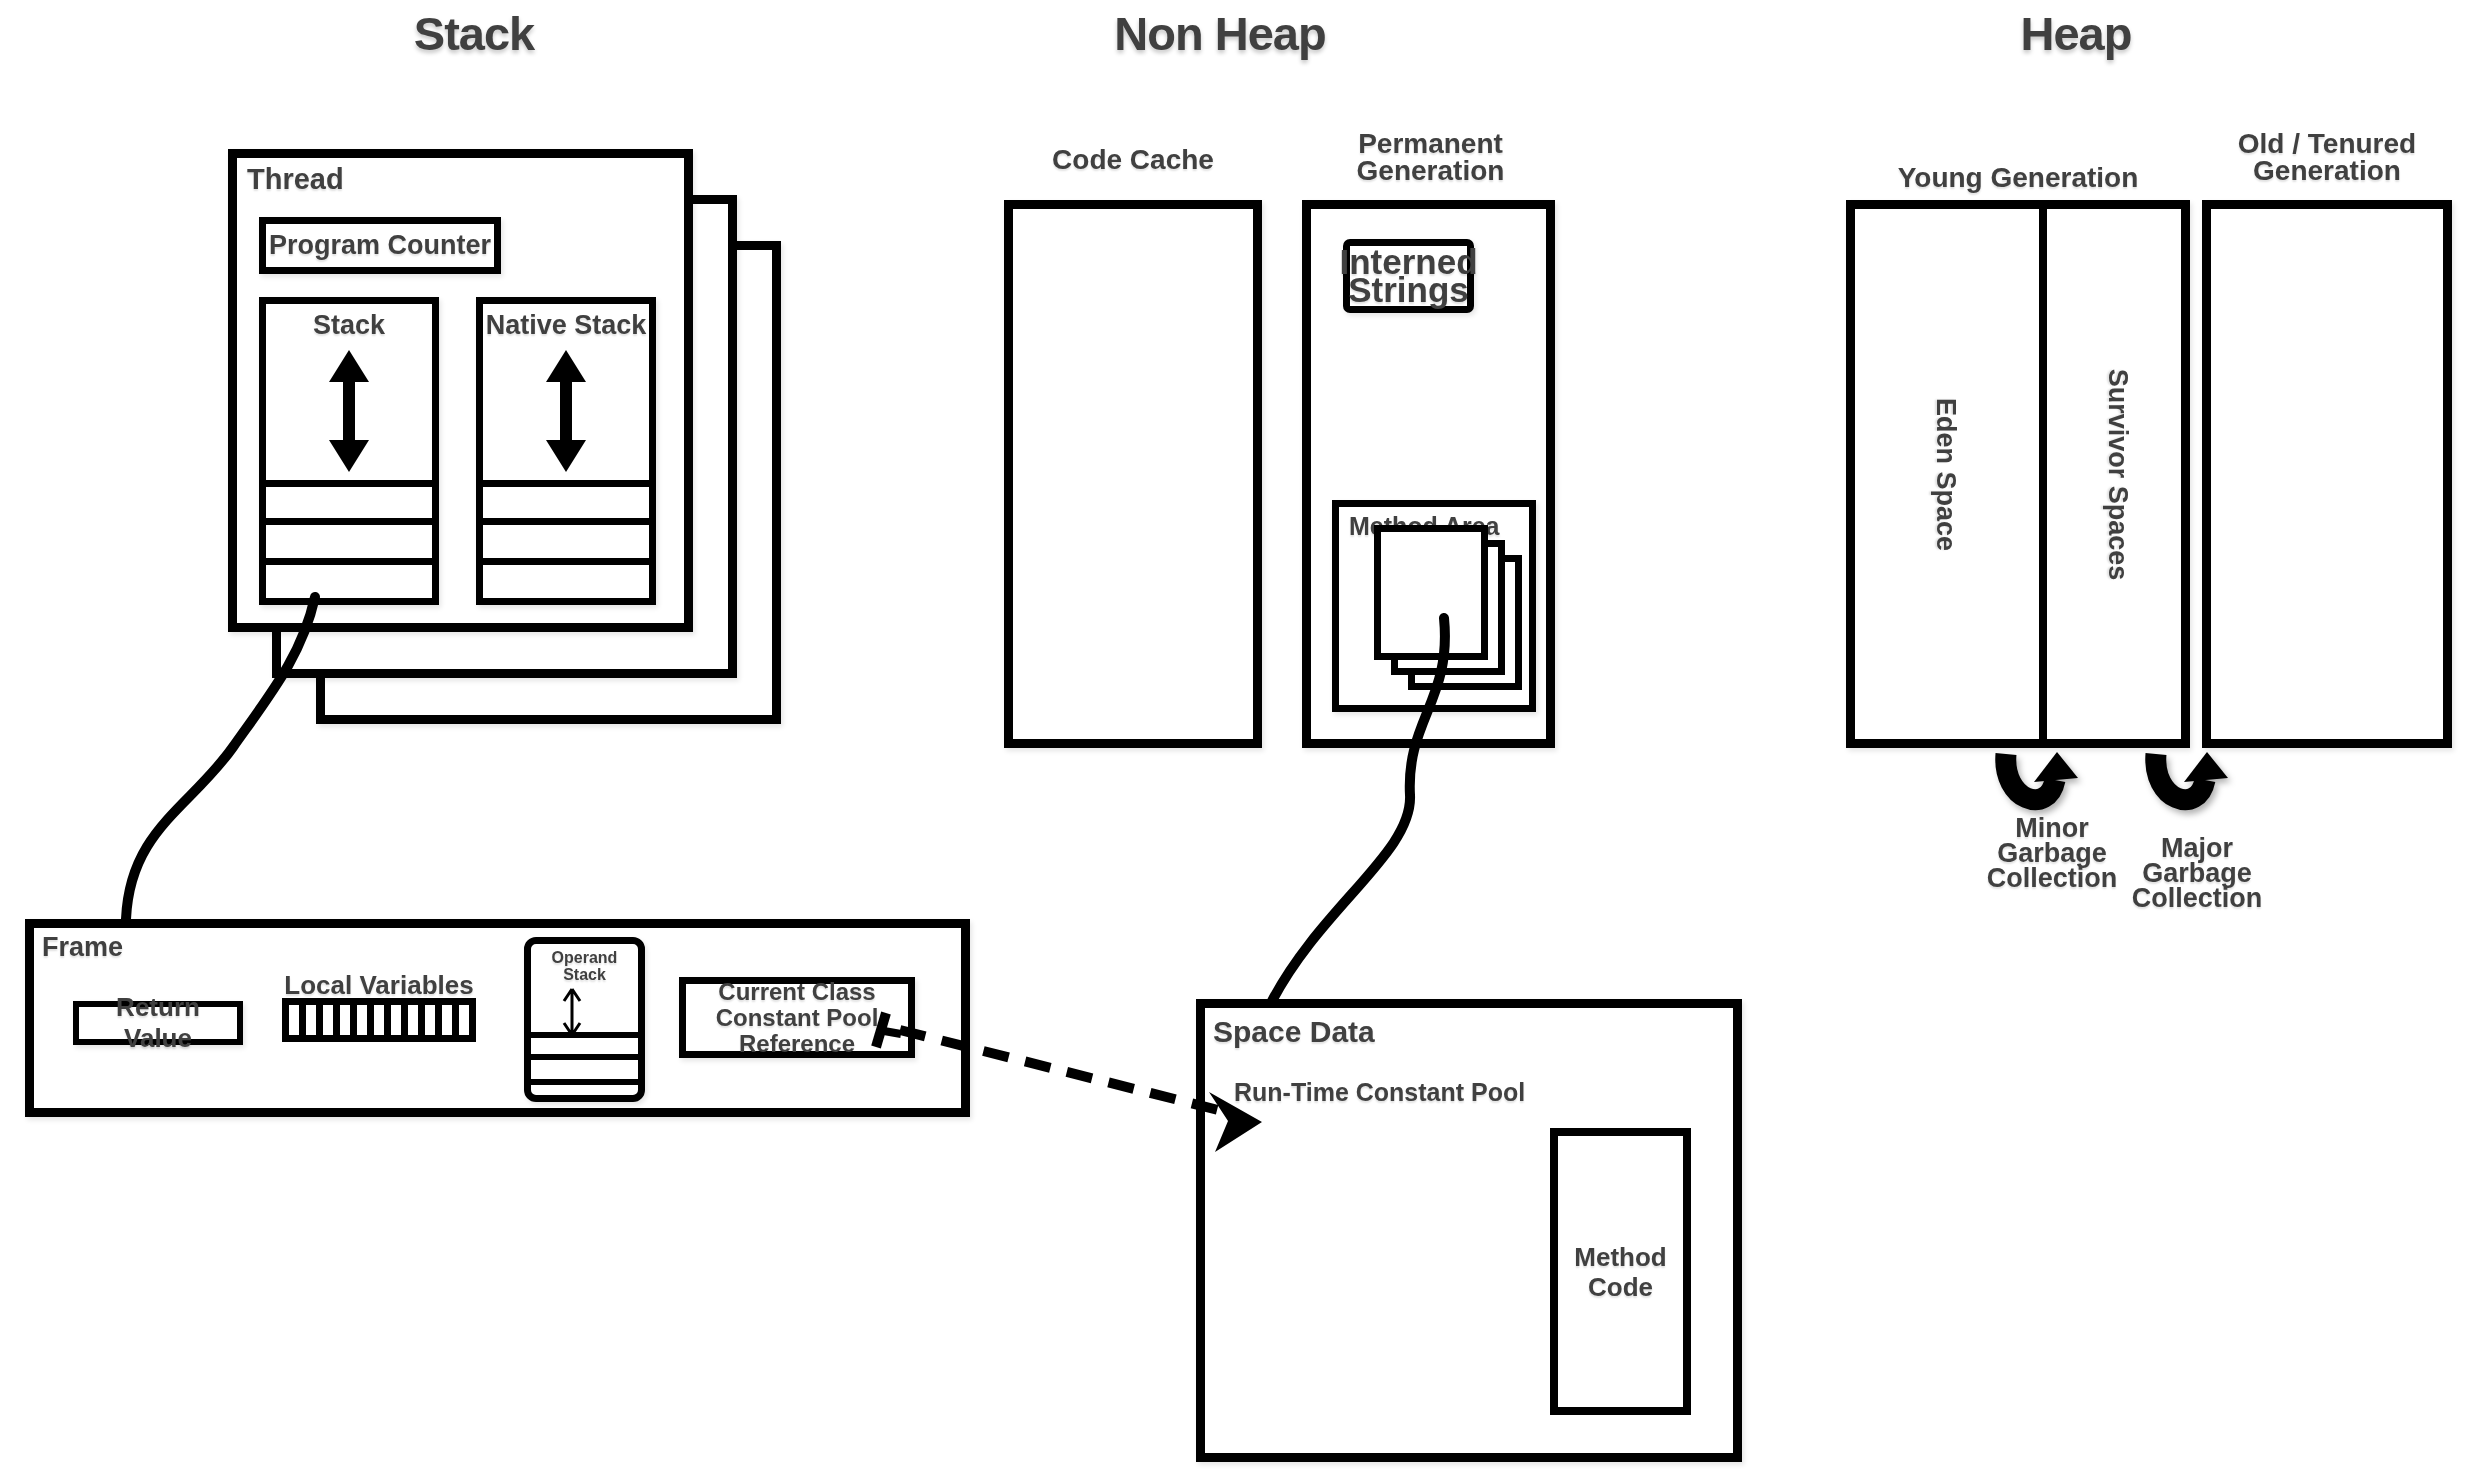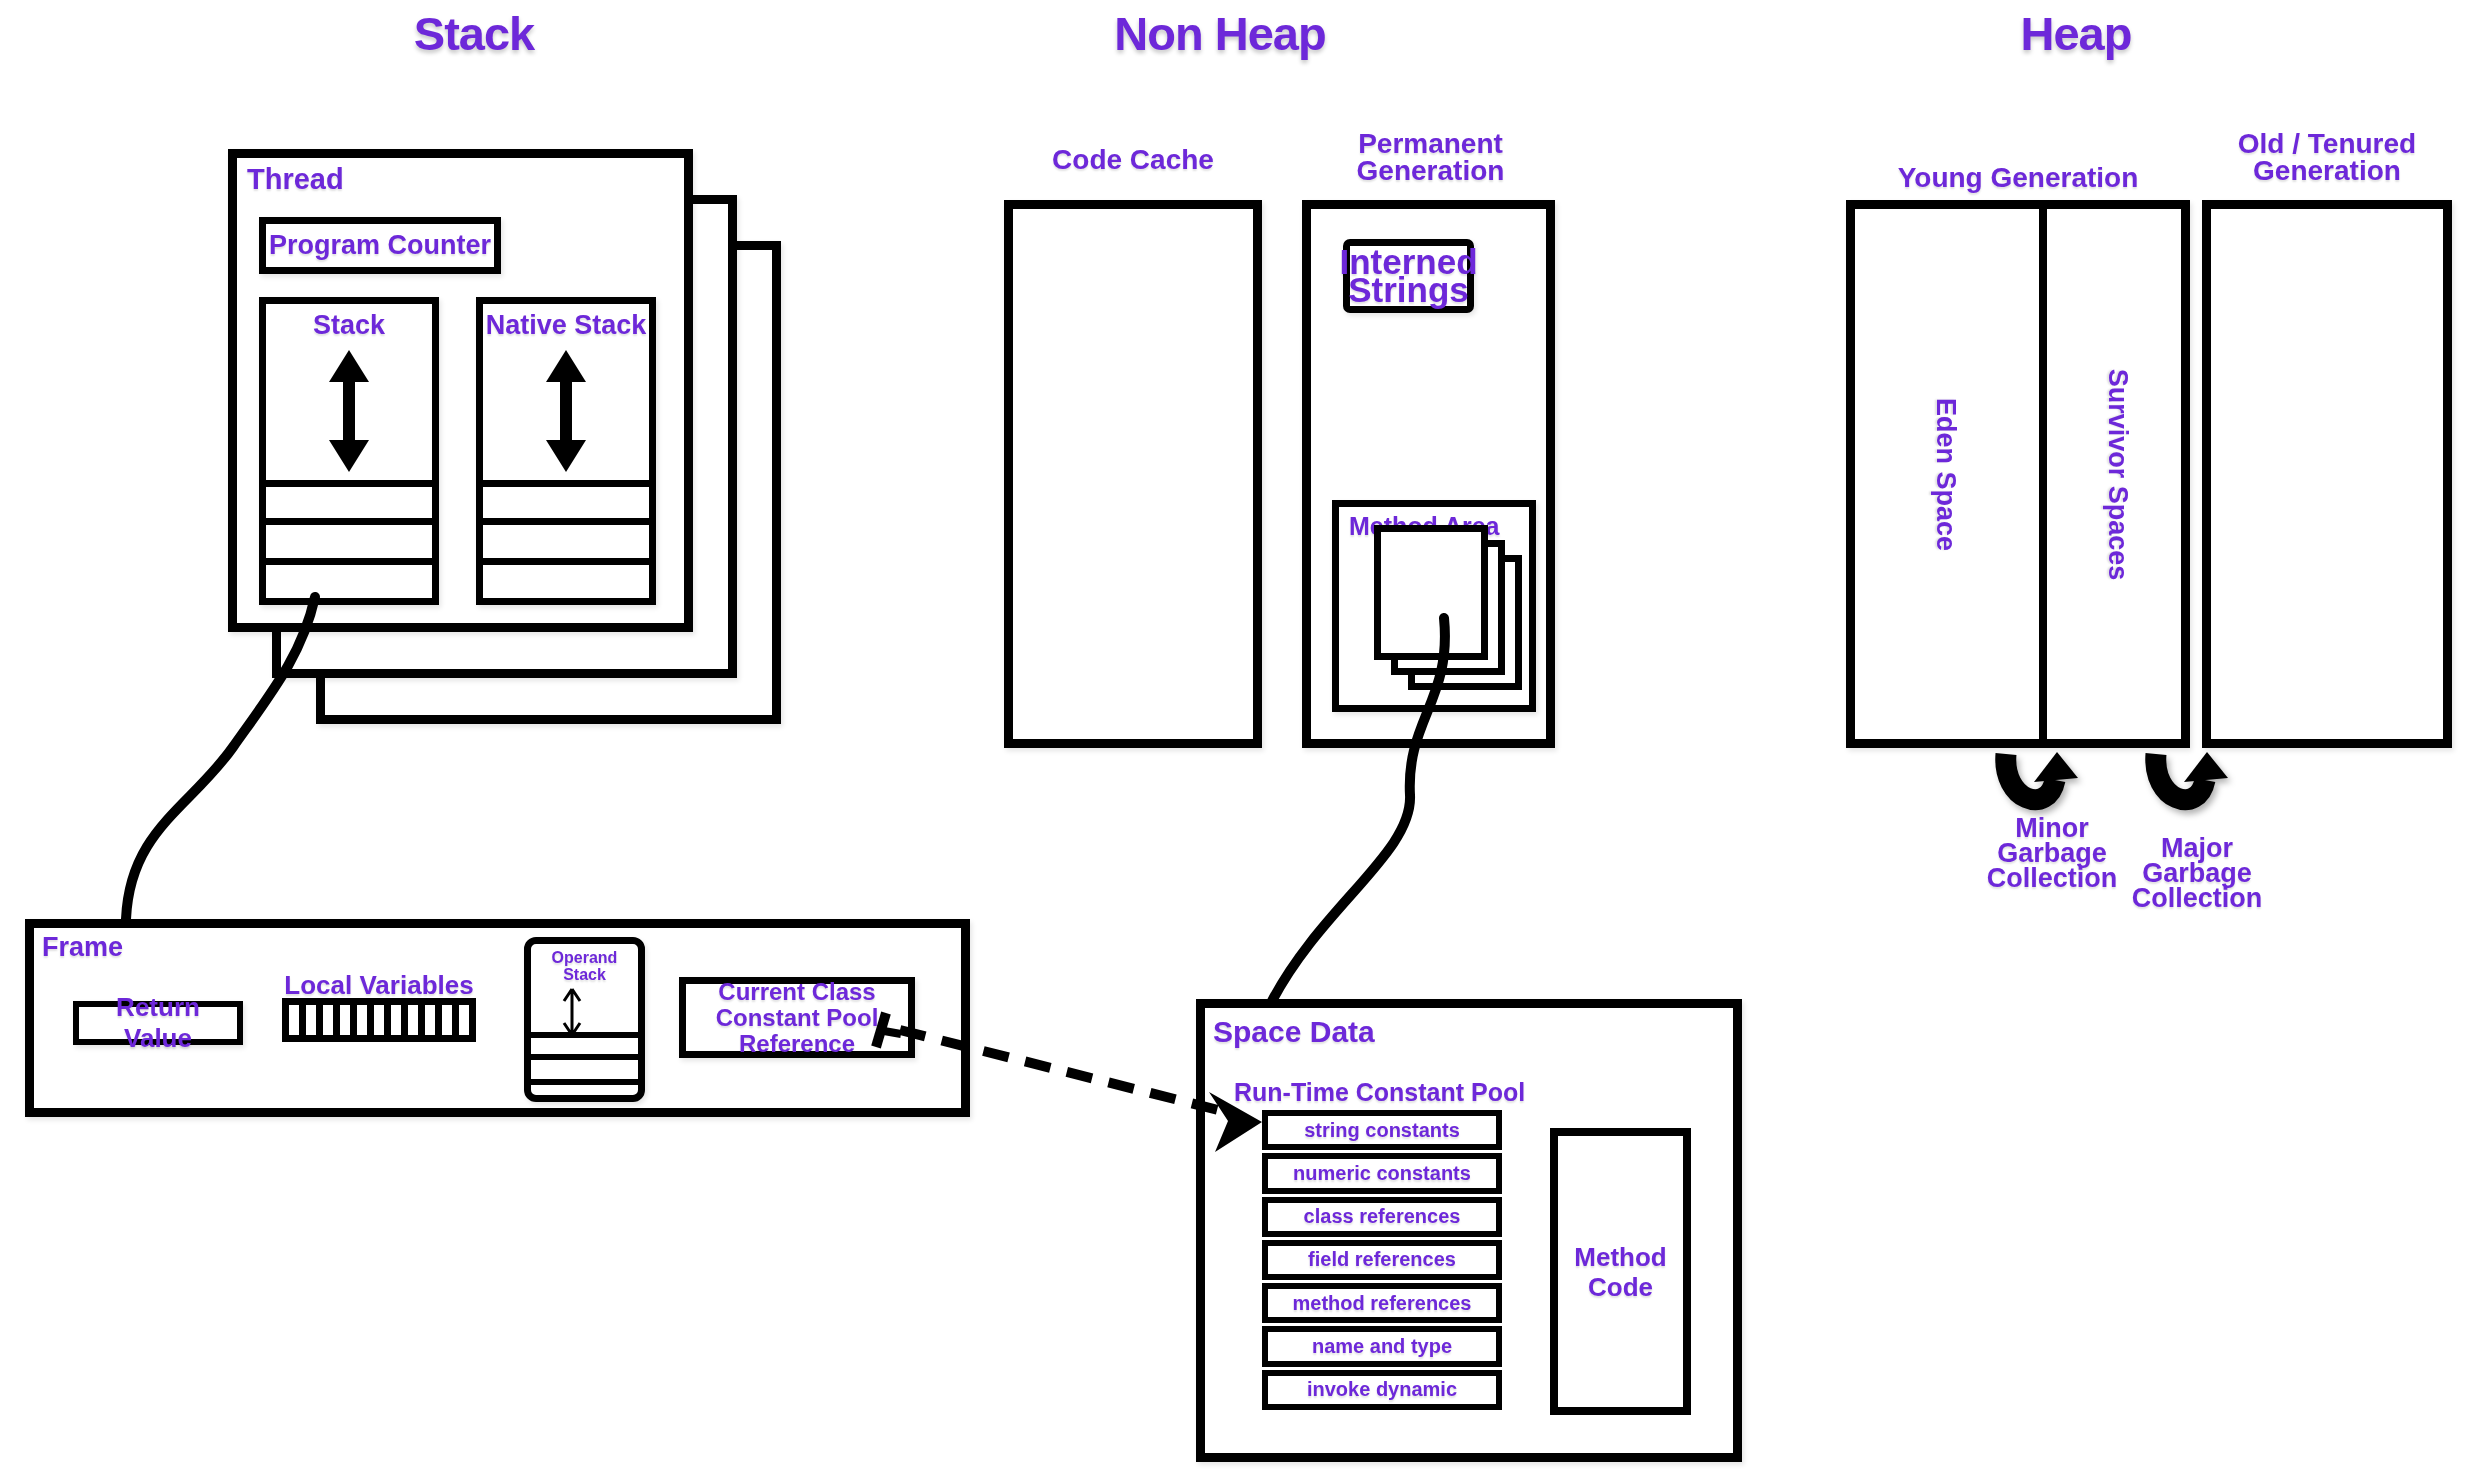--- a/index.html
+++ b/index.html
@@ -1,18 +1,18 @@
 <!DOCTYPE html>
 <html><head>
 <meta charset="utf-8">
 <style>
   html,body{margin:0;padding:0;background:#fff;}
   .canvas{
     position:relative;width:2476px;height:1469px;background:#ffffff;overflow:hidden;
-    font-family:"Liberation Sans","DejaVu Sans",sans-serif;font-weight:bold;color:#6d28d9;
+    font-family:"Liberation Sans","DejaVu Sans",sans-serif;font-weight:bold;color:#404040;
     text-shadow:0 2px 2px rgba(0,0,0,0.12);
   }
   .abs{position:absolute;}
   .box{position:absolute;background:#fff;border:8px solid #000;box-sizing:border-box;box-shadow:2px 3px 5px rgba(0,0,0,0.10);}
   .b9{border-width:9px;} .b7{border-width:7px;} .b6{border-width:6px;}
   .title{position:absolute;font-size:47px;text-align:center;letter-spacing:-1px;text-shadow:0 3px 4px rgba(0,0,0,0.22);}
   .seclbl{position:absolute;font-size:28px;text-align:center;line-height:27px;}
   .ml{white-space:pre-line;}
   .ctr{display:flex;align-items:center;justify-content:center;text-align:center;}
   .toplbl{text-align:center;font-size:27px;padding-top:6px;}
@@ -128,29 +128,20 @@
   <div class="gclbl ml" style="left:1957px;top:816px;width:190px;">Minor
 Garbage
 Collection</div>
   <div class="gclbl ml" style="left:2102px;top:836px;width:190px;">Major
 Garbage
 Collection</div>
 
   <div class="box b9" style="left:1196px;top:999px;width:546px;height:463px;">
     <div class="abs" style="left:8px;top:7px;font-size:30px;">Space Data</div>
     <div class="abs" style="left:29px;top:70px;width:280px;text-align:center;font-size:25px;white-space:nowrap;">Run-Time Constant Pool</div>
-    <div class="pool" style="left:57px;top:102px;width:240px;height:300px;">
-      <div class="pool-cell">string constants</div>
-      <div class="pool-cell">numeric constants</div>
-      <div class="pool-cell">class references</div>
-      <div class="pool-cell">field references</div>
-      <div class="pool-cell">method references</div>
-      <div class="pool-cell">name and type</div>
-      <div class="pool-cell">invoke dynamic</div>
-    </div>
     <div class="box ctr ml" style="left:345px;top:120px;width:141px;height:287px;border-width:8px;font-size:26px;line-height:30px;box-shadow:none;">Method
 Code</div>
   </div>
 
   <svg class="overlay" width="2476" height="1469" viewBox="0 0 2476 1469">
 
     <path d="M315,597 C302,655 272,692 233,747 C190,808 130,830 126,919" fill="none" stroke="#000" stroke-width="10" stroke-linecap="round"></path>
 
     <path d="M1444,618 C1452,700 1406,720 1410,795 C1413,852 1322,906 1272,1001" fill="none" stroke="#000" stroke-width="10" stroke-linecap="round"></path>
 

